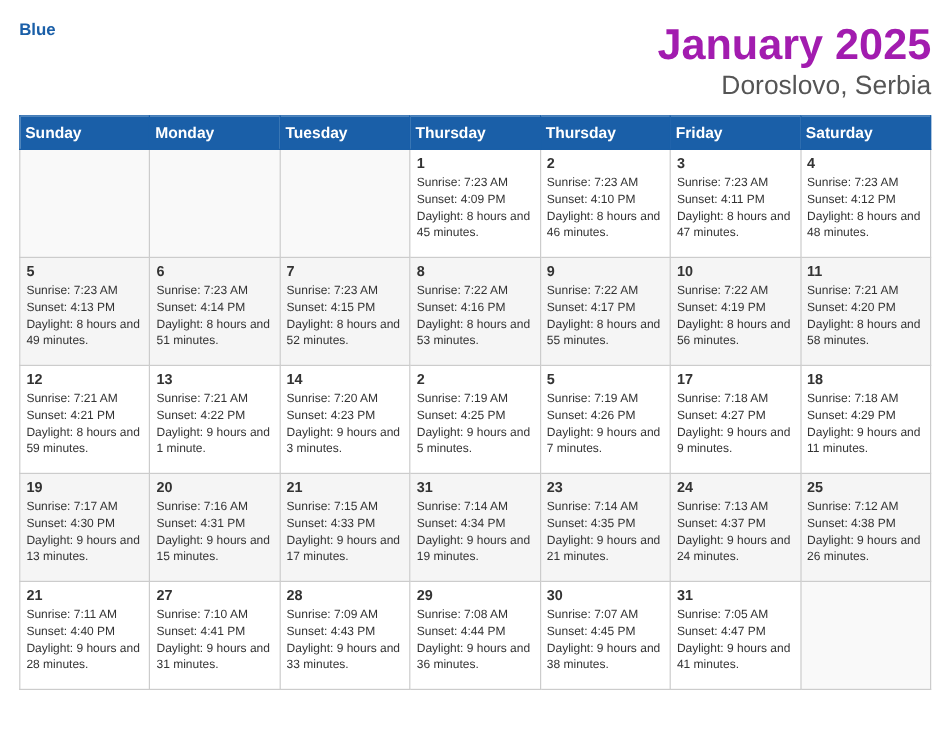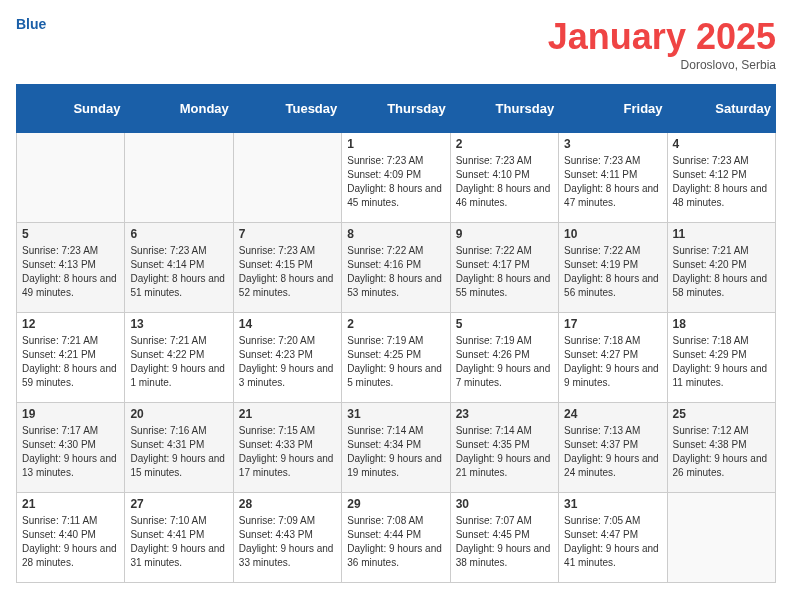--- a/index.html
+++ b/index.html
@@ -19,38 +19,38 @@
     .logo {
       display: flex;
       align-items: center;
     }
     .title-area {
       text-align: right;
     }
     .calendar-title {
       font-size: 36px;
       font-weight: bold;
-      color: #ef4444;
+      color: #a21caf;
     }
     .calendar-subtitle {
-      font-size: 12px;
+      font-size: 22px;
       color: #555;
     }
     table {
       width: 100%;
       border-collapse: collapse;
       table-layout: fixed;
     }
     thead tr th {
       background-color: #1a5fa8;
       color: #fff;
       font-size: 13px;
       font-weight: bold;
-      padding: 16px 4px;
-      text-align: right;
+      padding: 6px 4px;
+      text-align: left;
       border: 1px solid #1a5fa8;
     }
     tbody tr td {
       vertical-align: top;
       border: 1px solid #ccc;
       padding: 4px 5px;
       font-size: 10px;
       color: #333;
       min-height: 80px;
       height: 90px;

